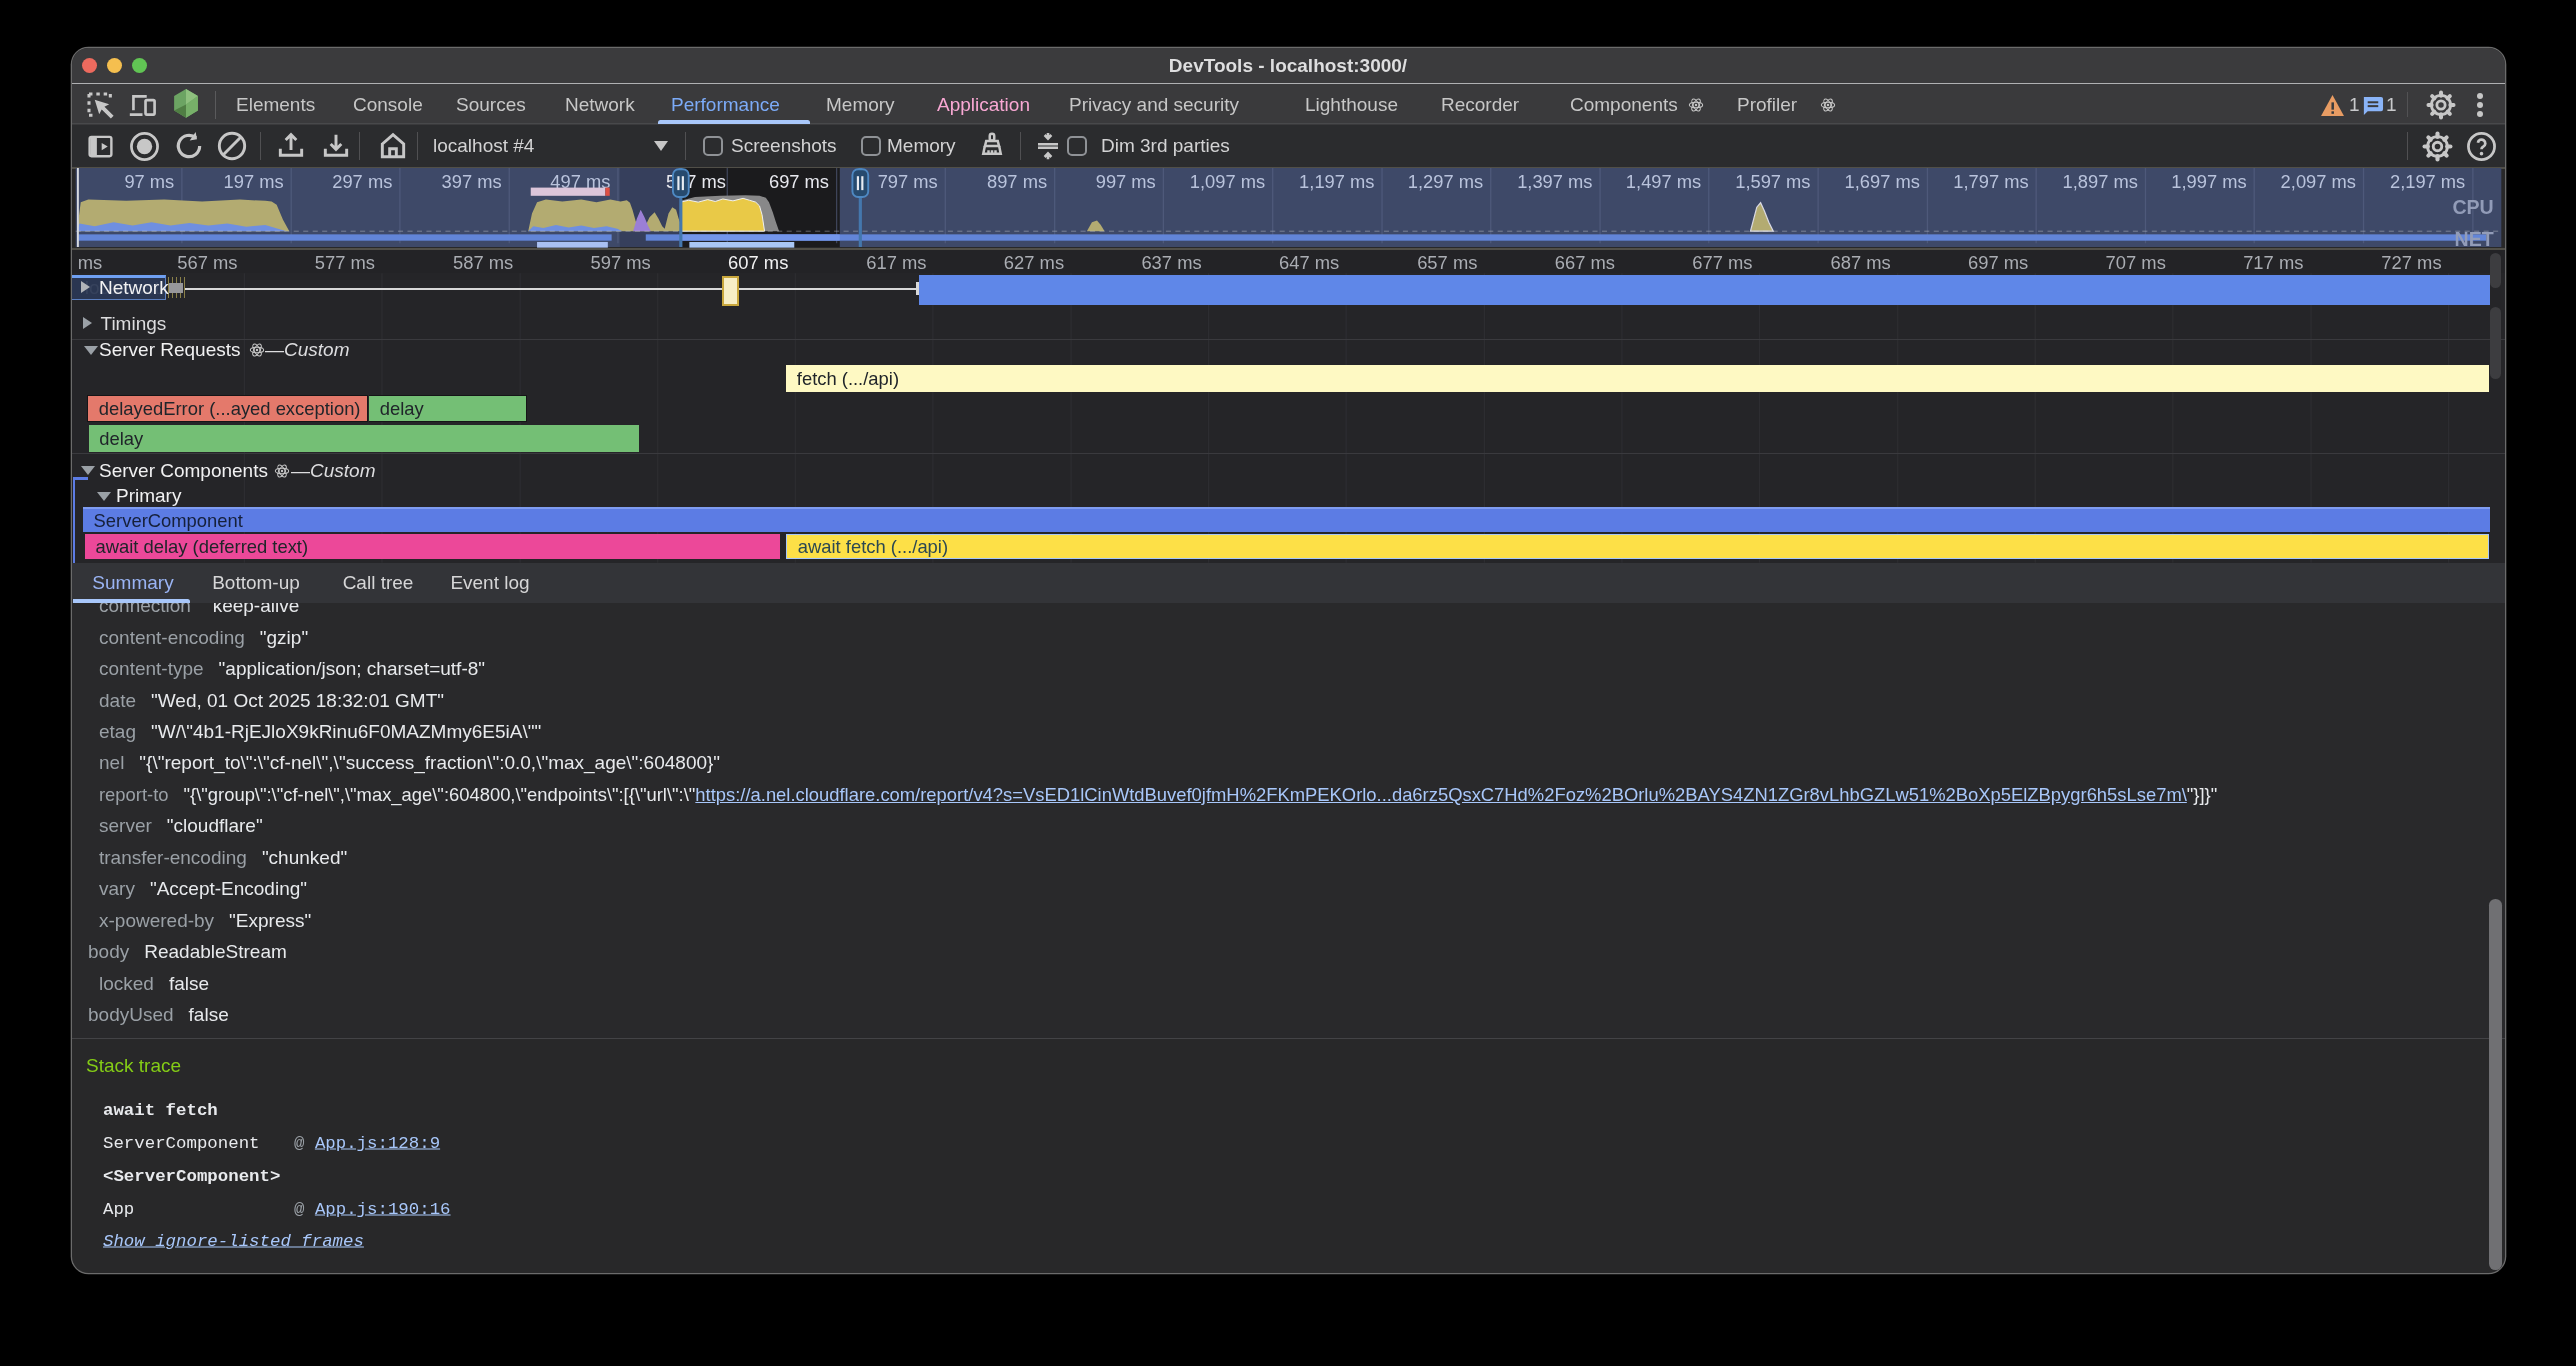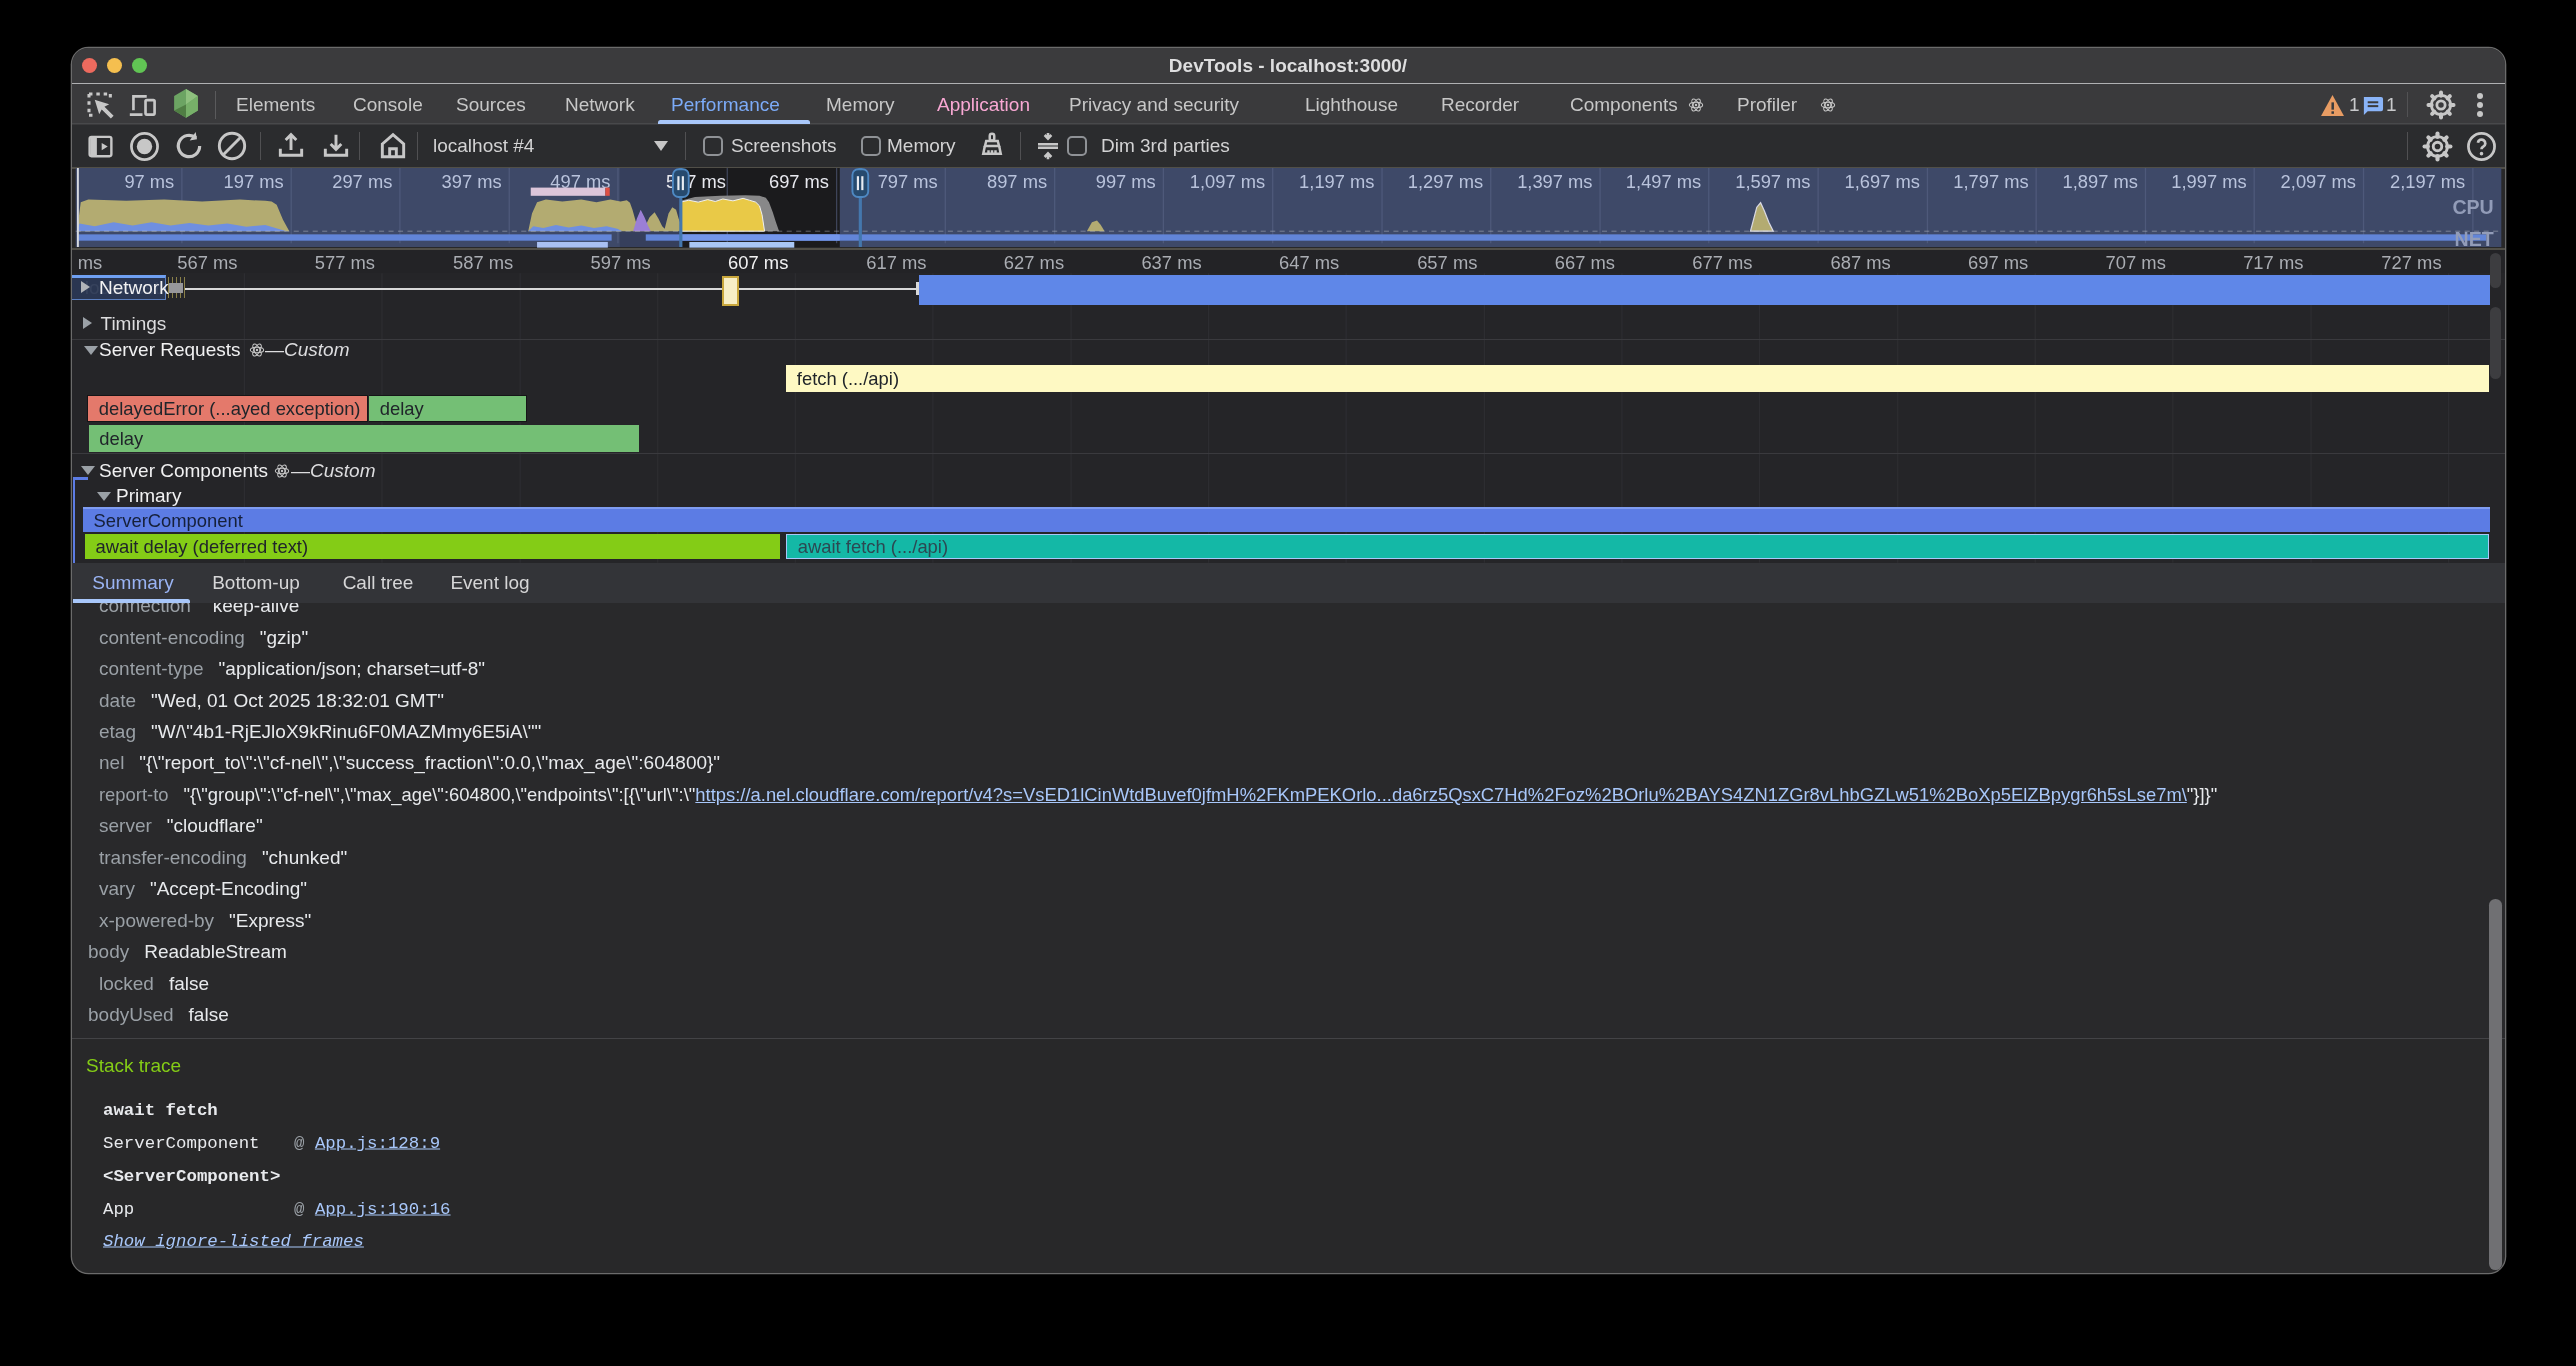--- a/index.html
+++ b/index.html
@@ -356,24 +356,24 @@
     </svg>
 <div class="t " style="left:219px;top:423px;color:#dddddf;">—</div>
 <div class="t " style="left:238px;top:423px;color:#dddddf;font-style:italic;">Custom</div>
 <div class="abs" style="left:0.6px;top:429px;width:2.5px;height:87px;background:#5c7ce4;"></div>
 <div class="abs" style="left:0.6px;top:429px;width:15px;height:3.2px;background:#5c7ce4;"></div>
 <div style="position:absolute;left:25px;top:444px;width:0;height:0;border-top:9.5px solid #9aa0a6;border-left:7px solid transparent;border-right:7px solid transparent;"></div>
 <div class="t " style="left:44px;top:448px;color:#f1f1f2;">Primary</div>
 <div class="bar" style="left:10.8px;top:459px;width:2407px;height:25px;background:#5c7ce4;border-top:2.5px solid #7f9cf0;">
       <span style="color:#16203a">ServerComponent</span>
     </div>
-<div class="bar" style="left:12.7px;top:486px;width:695px;height:25px;background:#84cc16;">
+<div class="bar" style="left:12.7px;top:486px;width:695px;height:25px;background:#ec4899;">
       <span style="color:#20252a">await delay (deferred text)</span>
     </div>
-<div class="bar" style="left:714px;top:486px;width:1703px;height:25px;background:#14b8a6;border:1.9px solid #a8c7fa;">
+<div class="bar" style="left:714px;top:486px;width:1703px;height:25px;background:#fde047;border:1.9px solid #a8c7fa;">
       <span style="color:#2c4852">await fetch (.../api)</span>
     </div>
 <div class="abs" style="left:2418px;top:205px;width:11.4px;height:35px;border-radius:5.7px;background:#3d3d40;"></div>
 <div class="abs" style="left:2418px;top:259px;width:11.4px;height:72px;border-radius:5.7px;background:#3d3d40;"></div>
 <div class="abs" style="left:0;top:515px;width:2433px;height:41px;background:#333438;"></div>
 <div class="t " style="left:0px;top:535px;left:61px;transform:translate(-50%,-50%);color:#9ab4f4;">Summary</div>
 <div class="t " style="left:0px;top:535px;left:184px;transform:translate(-50%,-50%);color:#d6d6d7;">Bottom-up</div>
 <div class="t " style="left:0px;top:535px;left:306px;transform:translate(-50%,-50%);color:#d6d6d7;">Call tree</div>
 <div class="t " style="left:0px;top:535px;left:418px;transform:translate(-50%,-50%);color:#d6d6d7;">Event log</div>
 <div class="abs" style="left:0.6px;top:551px;width:117px;height:3.8px;background:#a8c7fa;border-radius:0 2.5px 0 0;"></div>

